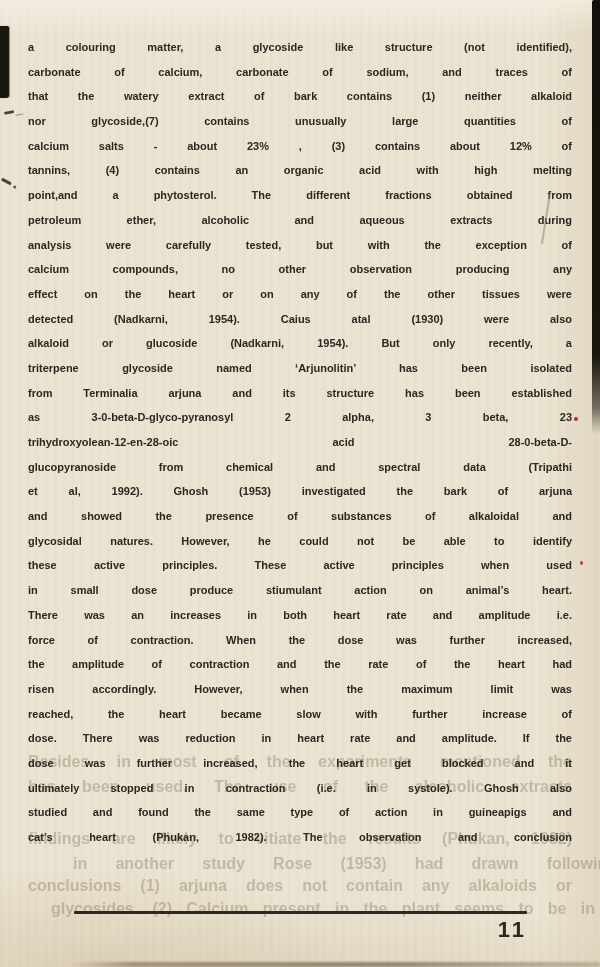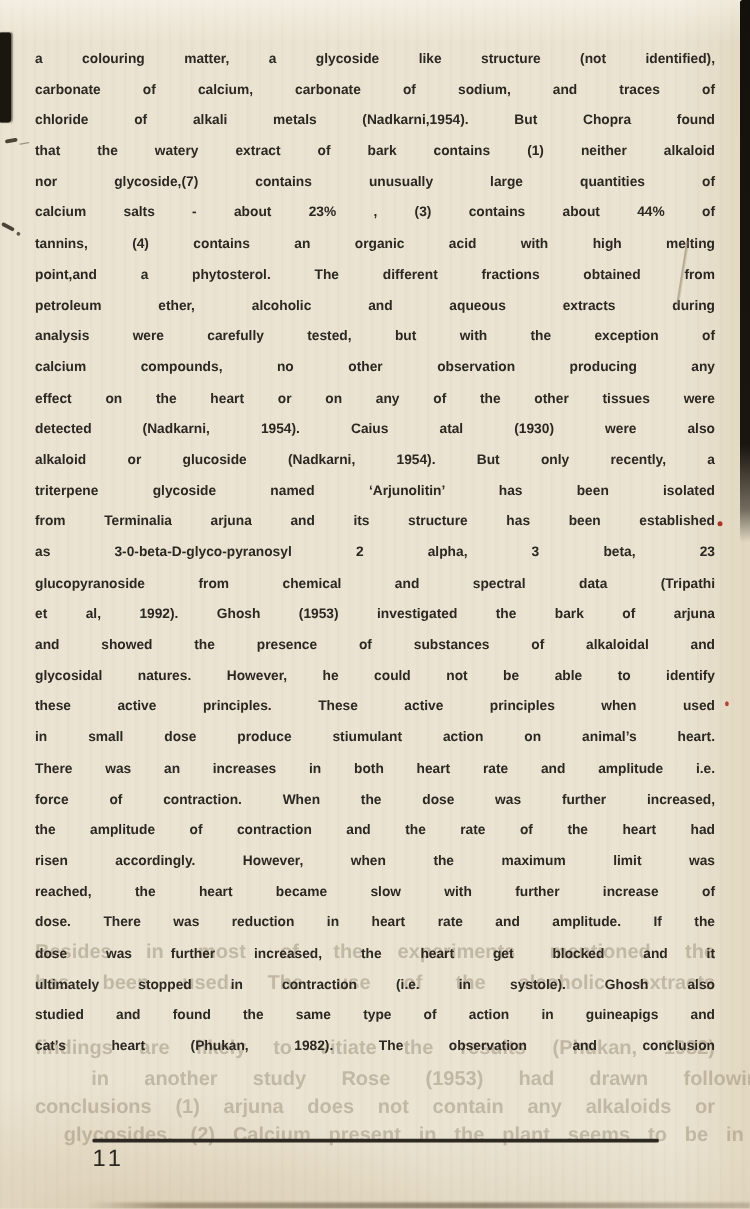--- a/index.html
+++ b/index.html
@@ -56,22 +56,22 @@
     word-spacing: -0.3px;
     height: 24.7px; overflow: visible; white-space: normal;
   }
   .footer-rule {
     position: absolute; left: 74px; top: 911px; width: 453px; height: 3px;
     background: #2d2922;
     border-radius: 1px;
   }
   .page-number {
     position: absolute; left: 74px; top: 917px; width: 453px;
-    text-align: left;
-    font-size: 19px; font-weight: 400; letter-spacing: 3px;
+    text-align: right;
+    font-size: 22px; font-weight: 700; letter-spacing: 3px;
     color: #2b2722;
   }
   .pen-mark-dash {
     position: absolute; left: 4px; top: 111px; width: 10px; height: 2.5px;
     background: #4a4438; transform: rotate(-10deg); border-radius: 2px;
     box-shadow: 10px 4px 0 -1px rgba(74,68,56,0.5);
   }
   .pen-mark-tick {
     position: absolute; left: 1px; top: 180px; width: 11px; height: 2.5px;
     background: #4a4438; transform: rotate(28deg); border-radius: 2px;
@@ -101,35 +101,35 @@
       <div class="ghost-line" style="top: 762px;">has been used. The use of the alcoholic extracts</div>
       <div class="ghost-line" style="top: 814px;">findings are likely to vitiate the results (Phukan, 1982)</div>
       <div class="ghost-line" style="top: 839px; margin-left: 45px;">in another study Rose (1953) had drawn following</div>
       <div class="ghost-line" style="top: 861px;">conclusions (1) arjuna does not contain any alkaloids or</div>
       <div class="ghost-line" style="top: 884px; margin-left: 23px;">glycosides. (2) Calcium present in the plant seems to be in</div>
     </div>
 
   <div class="text-block">
       <div class="line">a colouring matter, a glycoside like structure (not identified),</div>
       <div class="line">carbonate of calcium, carbonate of sodium, and traces of</div>
-      <div class="line">chloride of alkali metals (Nadkarni,1954). But Chopra found</div>
       <div class="line">that the watery extract of bark contains (1) neither alkaloid</div>
       <div class="line">nor glycoside,(7) contains unusually large quantities of</div>
-      <div class="line">calcium salts - about 23% , (3) contains about 44% of</div>
+      <div class="line">calcium salts - about 23% , (3) contains about 12% of</div>
       <div class="line">tannins, (4) contains an organic acid with high melting</div>
       <div class="line">point,and a phytosterol. The different fractions obtained from</div>
       <div class="line">petroleum ether, alcoholic and aqueous extracts during</div>
       <div class="line">analysis were carefully tested, but with the exception of</div>
       <div class="line">calcium compounds, no other observation producing any</div>
       <div class="line">effect on the heart or on any of the other tissues were</div>
       <div class="line">detected (Nadkarni, 1954). Caius atal (1930) were also</div>
       <div class="line">alkaloid or glucoside (Nadkarni, 1954). But only recently, a</div>
       <div class="line">triterpene glycoside named ‘Arjunolitin’ has been isolated</div>
       <div class="line">from Terminalia arjuna and its structure has been established</div>
       <div class="line">as 3-0-beta-D-glyco-pyranosyl 2 alpha, 3 beta, 23</div>
+      <div class="line">trihydroxyolean-12-en-28-oic acid 28-0-beta-D-</div>
       <div class="line">glucopyranoside from chemical and spectral data (Tripathi</div>
       <div class="line">et al, 1992). Ghosh (1953) investigated the bark of arjuna</div>
       <div class="line">and showed the presence of substances of alkaloidal and</div>
       <div class="line">glycosidal natures. However, he could not be able to identify</div>
       <div class="line">these active principles. These active principles when used</div>
       <div class="line">in small dose produce stiumulant action on animal’s heart.</div>
       <div class="line">There was an increases in both heart rate and amplitude i.e.</div>
       <div class="line">force of contraction. When the dose was further increased,</div>
       <div class="line">the amplitude of contraction and the rate of the heart had</div>
       <div class="line">risen accordingly. However, when the maximum limit was</div>

